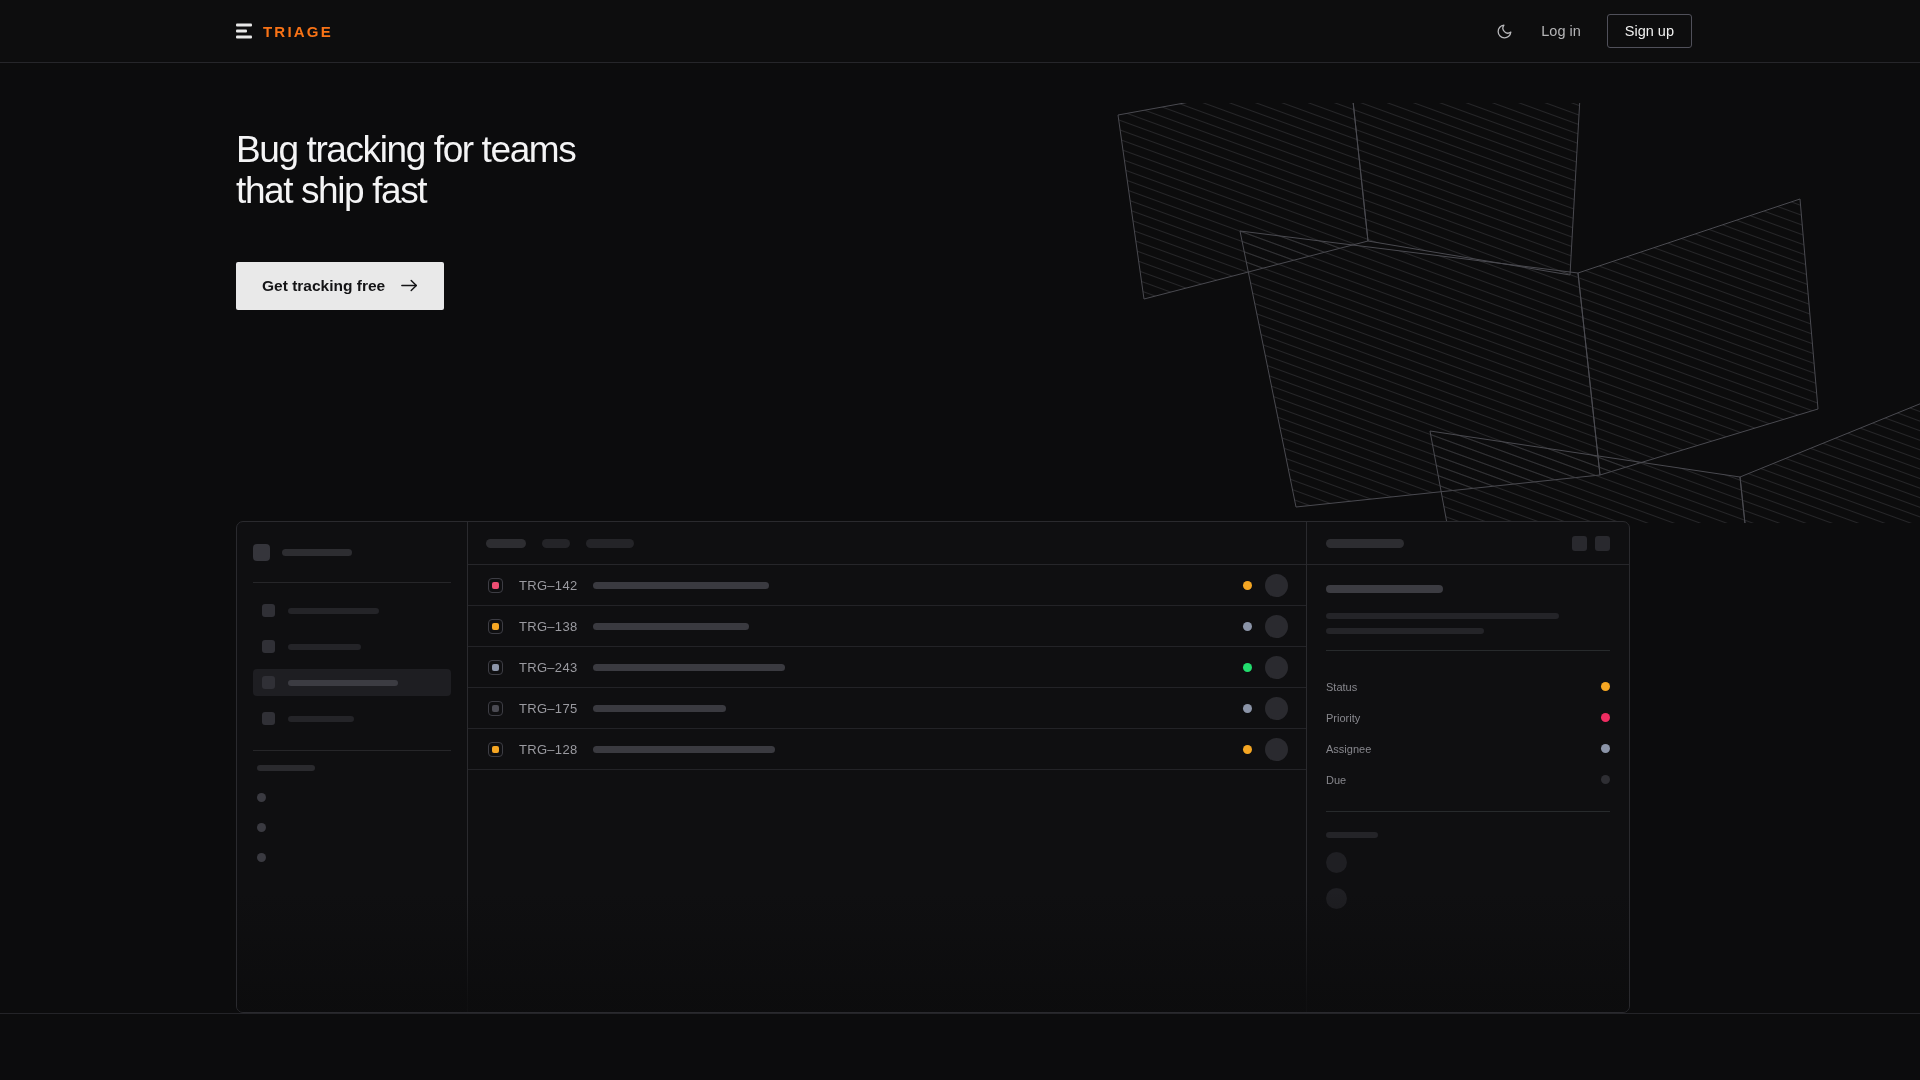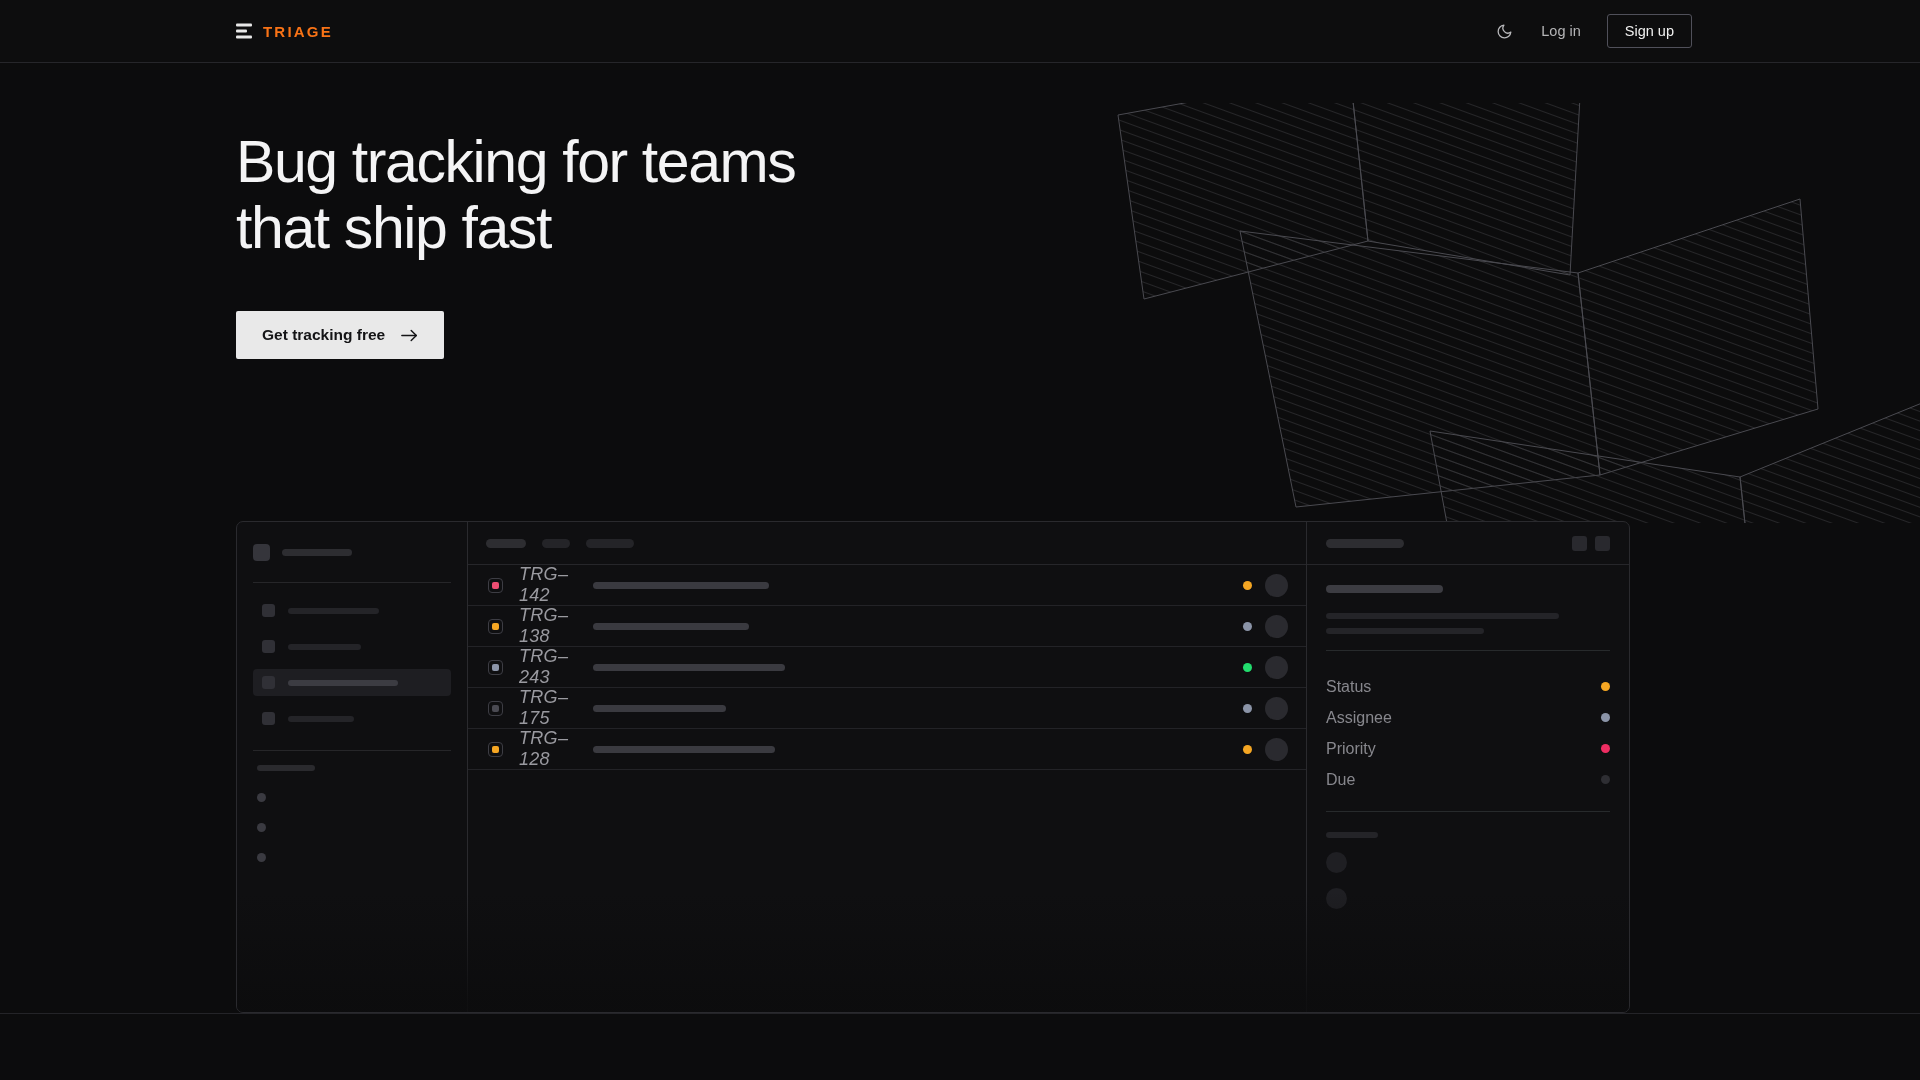--- a/index.html
+++ b/index.html
@@ -51,21 +51,21 @@
     border: 1px solid #50505a; background: transparent;
     color: #f0f0f0; font-size: 14.5px;
     padding: 8px 17px; border-radius: 3px;
     font-family: inherit; cursor: pointer;
   }
 
   
   .hero { position: absolute; top: 63px; left: 0; width: 1920px; height: 460px; }
   .hero-copy { position: absolute; left: 236px; top: 66px; width: 700px; z-index: 5; }
   .hero-title {
-    color: #f4f4f5; font-size: 59px; line-height: 1.12;
+    color: #f4f4f5; font-size: 37px; line-height: 1.12;
     font-weight: normal; letter-spacing: -1.4px;
     white-space: pre-line;
   }
   .hero-sub {
     margin-top: 38px; color: #8d8d92; font-size: 17px;
     line-height: 1.62; white-space: pre-line;
   }
   .cta-btn {
     margin-top: 50px; display: inline-flex; align-items: center; gap: 16px;
     background: #e9e9e9; color: #141416;
@@ -142,42 +142,42 @@
     background-color: #141417;
   }
   .prio-badge {
     width: 15px; height: 15px; border-radius: 4px;
     border: 1px solid #3d3d44; flex: 0 0 15px;
     display: flex; align-items: center; justify-content: center;
     margin-right: 16px;
   }
   .prio-inner { width: 7px; height: 7px; border-radius: 2px; }
   .row-id {
-    color: #9a9aa0; font-size: 18px; letter-spacing: 0.3px;
-    width: 62px; flex: 0 0 62px; font-style: italic;
+    color: #9a9aa0; font-size: 13px; letter-spacing: 0.3px;
+    width: 62px; flex: 0 0 62px;
   }
   .row-bar { height: 7px; border-radius: 4px; background: #3a3a40; margin-left: 12px; }
   .row-right { margin-left: auto; display: flex; align-items: center; gap: 13px; }
   .row-status { width: 9px; height: 9px; border-radius: 50%; }
   .row-avatar { width: 23px; height: 23px; border-radius: 50%; background: #2a2a2f; }
 
   
   .mk-detail { width: 322px; flex: 0 0 322px; display: flex; flex-direction: column; }
   .mk-detail-head {
     height: 43px; flex: 0 0 43px; border-bottom: 1px solid #26262a;
     display: flex; align-items: center; padding: 0 19px;
   }
   .mk-detail-actions { margin-left: auto; display: flex; gap: 8px; }
   .mk-sqbtn { width: 15px; height: 15px; border-radius: 3px; background: #29292e; cursor: pointer; }
   .mk-detail-body { padding: 20px 19px 0 19px; }
   .det-row {
     display: flex; align-items: center; justify-content: space-between;
     height: 31px; margin-bottom: 0px;
   }
-  .det-label { color: #87878d; font-size: 16px; }
+  .det-label { color: #87878d; font-size: 11px; }
   .det-dot { width: 9px; height: 9px; border-radius: 50%; }
   .det-divider { height: 1px; background: #272a2c; margin: 16px 0 20px 0; }
   .det-avatars { margin-top: 14px; }
   .det-avatar { width: 21px; height: 21px; border-radius: 50%; background: #1f1f23; margin-bottom: 15px; }
 
   .bottom-rule {
     position: absolute; left: 0; top: 1013px; width: 1920px; height: 1px;
     background: #242428; z-index: 6;
   }
 </style>
@@ -359,26 +359,26 @@
       <div class="sk-dim" style="width:233px;height:6px;margin-bottom:9px;"></div>
       <div class="sk-dim" style="width:158px;height:6px;"></div>
 
       <div class="det-divider"></div>
 
       <div class="det-row">
         <span class="det-label">Status</span>
         <span class="det-dot" style="background:#f5a623"></span>
       </div>
       <div class="det-row">
+        <span class="det-label">Priority</span>
+        <span class="det-dot" style="background:#ee2d62"></span>
+      </div>
+      <div class="det-row">
         <span class="det-label">Assignee</span>
         <span class="det-dot" style="background:#8b94a8"></span>
-      </div>
-      <div class="det-row">
-        <span class="det-label">Priority</span>
-        <span class="det-dot" style="background:#ee2d62"></span>
       </div>
       <div class="det-row">
         <span class="det-label">Due</span>
         <span class="det-dot" style="background:#2e2e33"></span>
       </div>
 
       <div class="det-divider"></div>
 
       <div class="sk-dim" style="width:52px;height:6px;"></div>
       <div class="det-avatars">

